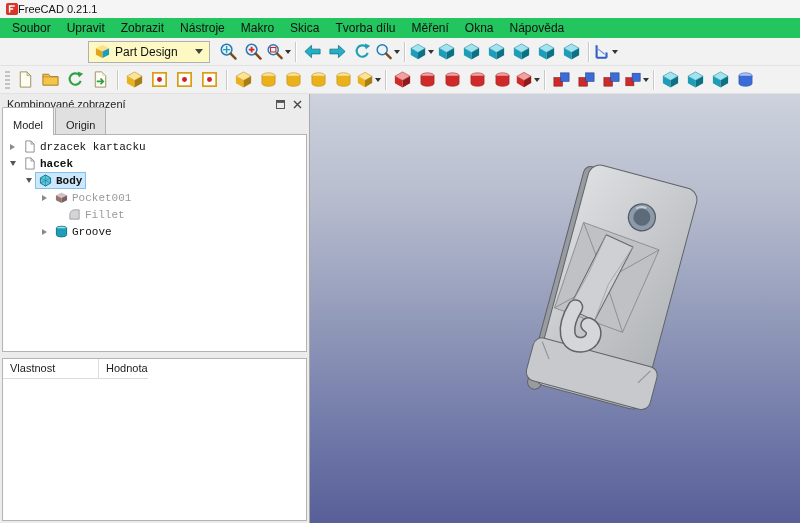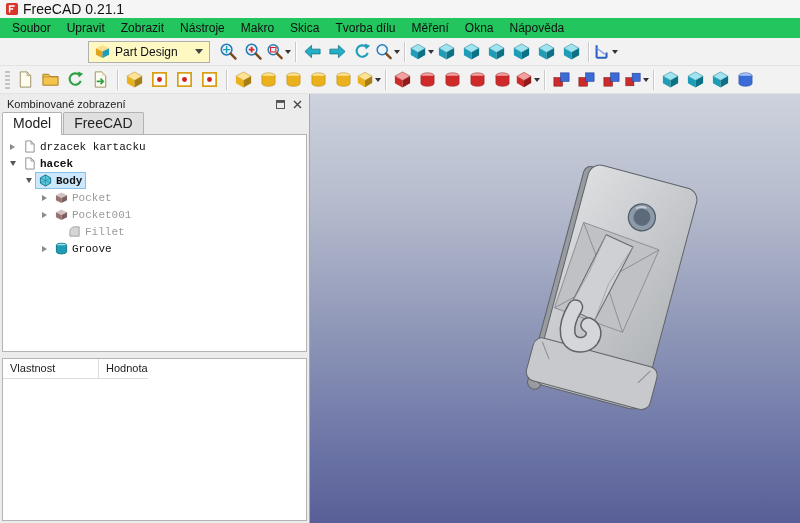--- a/index.html
+++ b/index.html
@@ -1,22 +1,22 @@
 <!DOCTYPE html>
 <html><head>
 <meta charset="utf-8">
 <style>
   html,body{margin:0;padding:0;}
   body{width:800px;height:523px;overflow:hidden;background:#f0f0f0;
        font-family:"Liberation Sans",sans-serif;color:#111;}
   .window{width:800px;height:523px;display:flex;flex-direction:column;}
 
   
-  .titlebar{height:18px;background:#f5f5f5;display:flex;align-items:center;gap:5px;
-            padding:0 6px;font-size:14px;flex:0 0 auto;}
+  .titlebar{height:18px;background:#f5f5f5;display:flex;align-items:center;
+            padding:0 6px;font-size:11px;flex:0 0 auto;}
   .app-icon svg{width:12px;height:12px;display:block;}
 
   
   .menubar{height:20px;background:#22c55e;display:flex;align-items:center;padding:0 4px;
            font-size:12px;flex:0 0 auto;}
   .menu-item{padding:2px 8px;cursor:default;}
 
   
   .toolbar{height:27px;background:#f2f2f2;border-bottom:1px solid #e2e2e2;
            display:flex;align-items:center;padding:0 2px;flex:0 0 auto;}
@@ -39,21 +39,21 @@
   
   .main{flex:1;display:flex;min-height:0;}
   .combo-view{width:309px;flex:0 0 309px;background:#ececec;border-right:1px solid #a9a9a9;
               display:flex;flex-direction:column;}
   .cv-header{height:20px;display:flex;align-items:center;font-size:11px;color:#222;
              padding:0 4px 0 7px;}
   .cv-title{flex:1;}
   .cv-btn{width:15px;height:15px;display:inline-flex;align-items:center;justify-content:center;margin-left:2px;}
   .cv-btn svg{width:9px;height:9px;display:block;}
   .cv-tabs{height:20px;display:flex;align-items:flex-end;padding-left:2px;gap:1px;}
-  .tab{font-size:14px;padding:2px 10px 3px;border:1px solid #b3b3b3;border-bottom:none;
+  .tab{font-size:11px;padding:11px 10px 3px;border:1px solid #b3b3b3;border-bottom:none;
        background:#e0e0e0;border-radius:2px 2px 0 0;color:#222;}
   .tab.active{background:#fff;position:relative;top:1px;padding-bottom:4px;}
   .tree{background:#fff;border:1px solid #b3b3b3;height:213px;margin:0 2px;overflow:hidden;
         padding-top:3px;font-size:11px;font-family:Liberation Mono, monospace;}
   .tree-row{display:flex;align-items:center;height:17px;white-space:nowrap;}
   .tarrow{width:13px;display:inline-flex;align-items:center;justify-content:center;flex:0 0 13px;}
   .tarrow.right{border:0;}
   .tarrow.right::before{content:"";width:0;height:0;border-top:3.5px solid transparent;
        border-bottom:3.5px solid transparent;border-left:5px solid #8a8a8a;}
   .tarrow.down::before{content:"";width:0;height:0;border-left:3.5px solid transparent;
@@ -429,21 +429,21 @@
             </svg>
         </span>
         <span class="cv-btn">
           <svg viewBox="0 0 9 9">
               <path d="M1 1l7 7M8 1L1 8" stroke="#444" stroke-width="1.4"></path>
             </svg>
         </span>
       </div>
       <div class="cv-tabs">
         <span class="tab active">Model</span>
-        <span class="tab">FreeCAD</span>
+        <span class="tab">Origin</span>
       </div>
       <div class="tree" id="tree">
           <div class="tree-row" style="padding-left: 3px;">
             <span class="tarrow right"></span>
             <span class="tsel">
               <span class="ticon">
                 <svg viewBox="0 0 14 14">
                   <path d="M3 1h5.5L12 4.5V13H3z" fill="#fff" stroke="#8a8a8a"></path>
                   <path d="M8.5 1L12 4.5H8.5z" fill="#d7d7d7" stroke="#8a8a8a" stroke-width=".6"></path>
                 </svg>
@@ -478,33 +478,20 @@
           <div class="tree-row" style="padding-left: 35px;">
             <span class="tarrow right"></span>
             <span class="tsel">
               <span class="ticon gray">
                 <svg viewBox="0 0 14 14">
                   <polygon points="7,1.5 13,4.5 7,7.5 1,4.5" fill="#f2a0a0"></polygon>
                   <polygon points="1,4.5 7,7.5 7,13 1,10" fill="#cf2a2a"></polygon>
                   <polygon points="13,4.5 7,7.5 7,13 13,10" fill="#911b1b"></polygon>
                 </svg>
               </span>
-              <span class="tlabel gray-t">Pocket</span>
-            </span>
-          </div>
-          <div class="tree-row" style="padding-left: 35px;">
-            <span class="tarrow right"></span>
-            <span class="tsel">
-              <span class="ticon gray">
-                <svg viewBox="0 0 14 14">
-                  <polygon points="7,1.5 13,4.5 7,7.5 1,4.5" fill="#f2a0a0"></polygon>
-                  <polygon points="1,4.5 7,7.5 7,13 1,10" fill="#cf2a2a"></polygon>
-                  <polygon points="13,4.5 7,7.5 7,13 13,10" fill="#911b1b"></polygon>
-                </svg>
-              </span>
               <span class="tlabel gray-t">Pocket001</span>
             </span>
           </div>
           <div class="tree-row" style="padding-left: 48px;">
             <span class="tarrow none"></span>
             <span class="tsel">
               <span class="ticon gray">
                 <svg viewBox="0 0 14 14">
                   <path d="M2 12V7a5 5 0 0 1 5-5h5v10z" fill="#c2c7cc" stroke="#7d838a"></path>
                 </svg>

